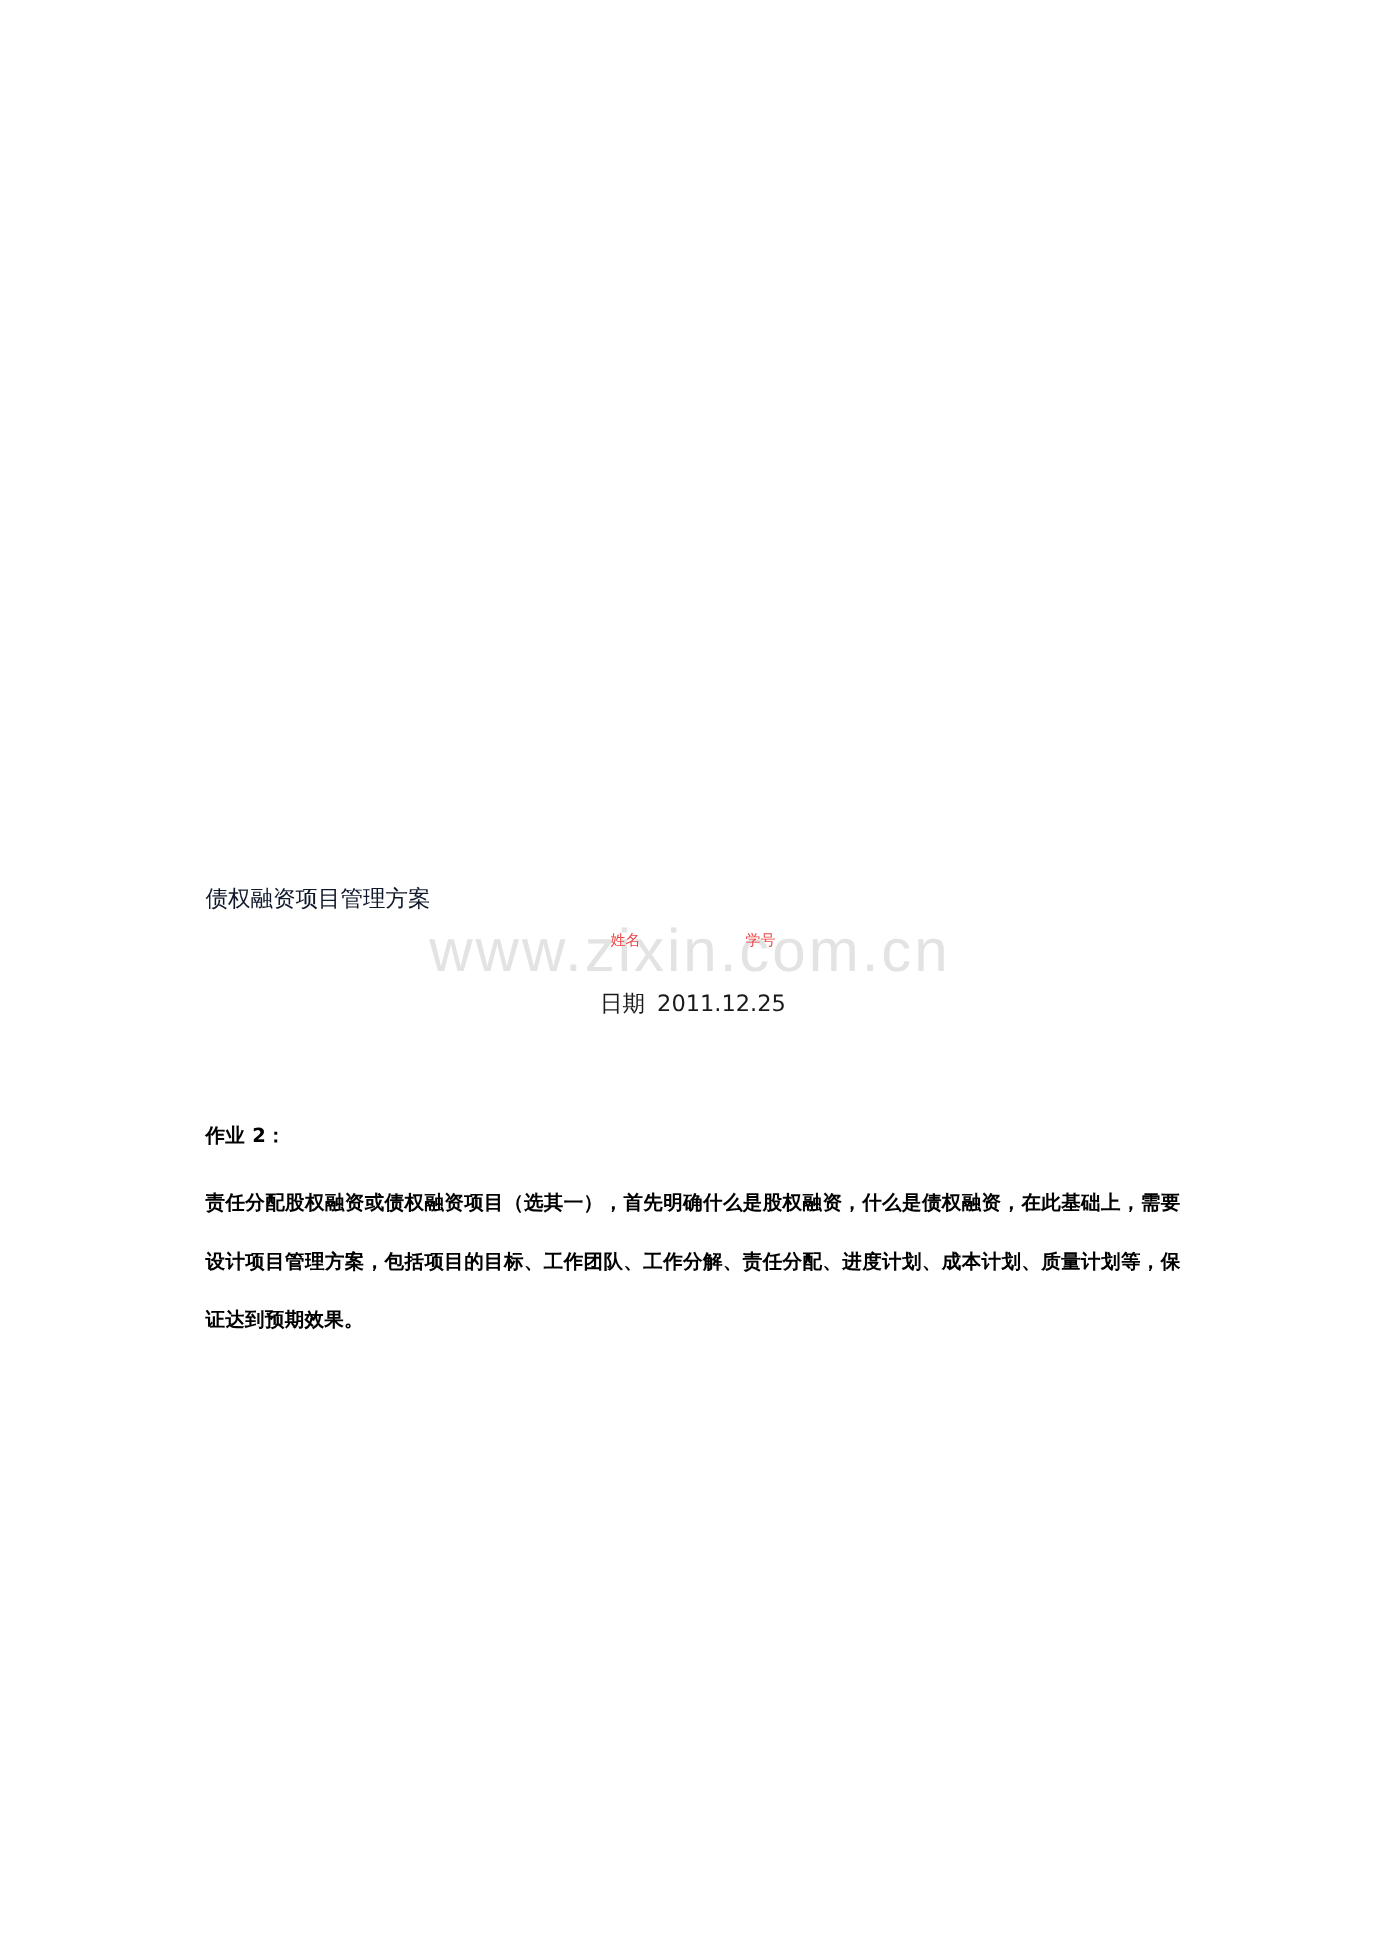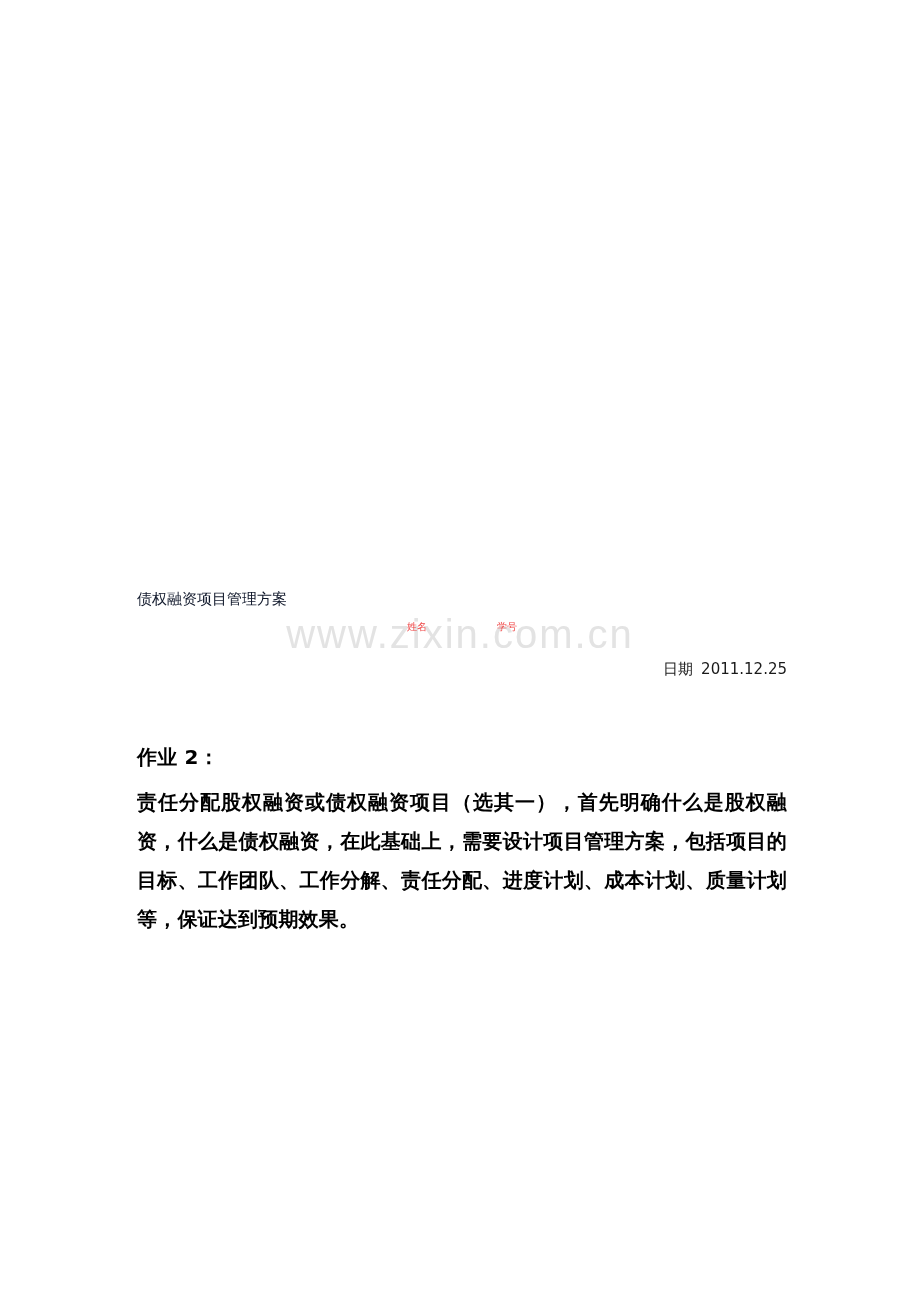--- a/index.html
+++ b/index.html
@@ -63,40 +63,40 @@
   }
   .byline .gap {
     display: inline-block;
     width: 70px;
   }
   .dateline {
     position: absolute;
     left: 137px;
     top: 660px;
     width: 650px;
-    text-align: right;
+    text-align: center;
     font-family: "DejaVu Sans", "Liberation Sans", sans-serif;
     font-size: 15px;
     color: #1a1a1a;
     white-space: nowrap;
   }
   .dateline .dgap {
     display: inline-block;
     width: 8px;
   }
   .body-block {
     position: absolute;
     left: 137px;
     top: 738px;
     width: 650px;
   }
   .para {
     font-family: "DejaVu Sans", "Liberation Sans", sans-serif;
     font-weight: bold;
-    font-size: 20px;
+    font-size: 13px;
     line-height: 39px;
     color: #000000;
     margin: 0 0 0 0;
     text-align: justify;
     letter-spacing: 0.2px;
   }
   .para.heading {
     margin-bottom: 6px;
   }
   .para .underline {

